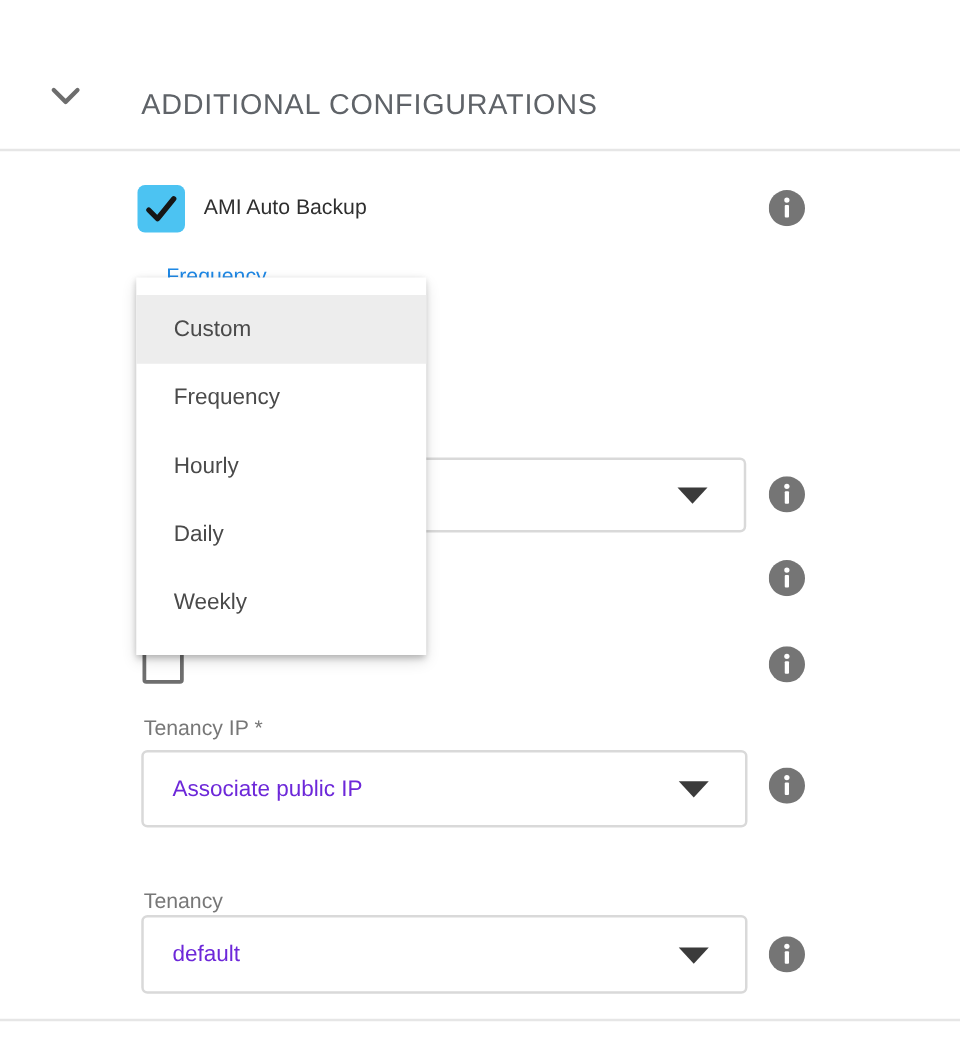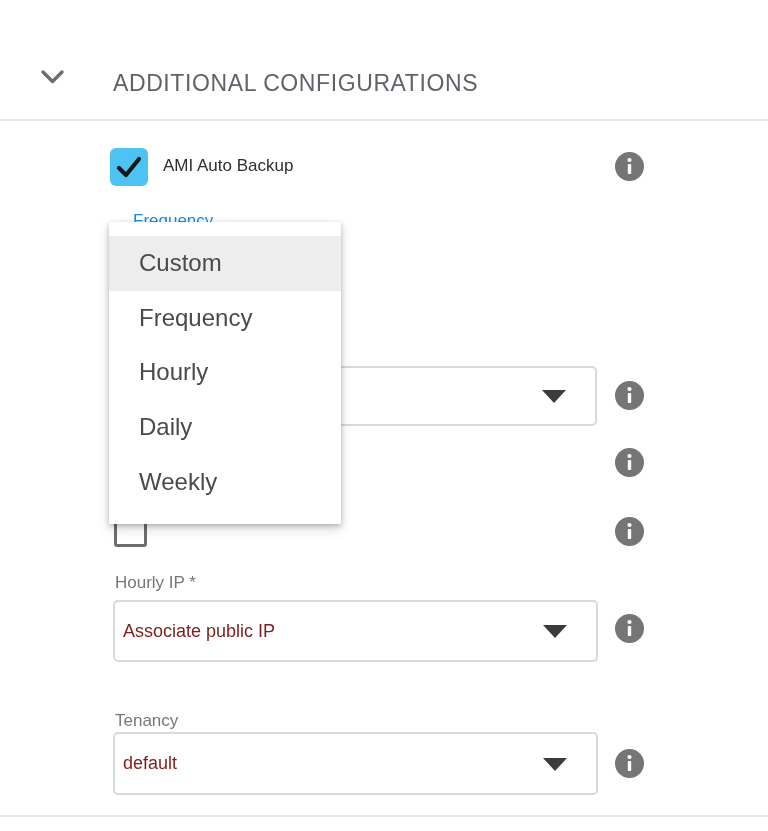--- a/index.html
+++ b/index.html
@@ -31,21 +31,21 @@
   .mon-label{left:167px;top:521px;z-index:1;}
   
   .field-label{position:absolute;font-size:17px;color:#777777;white-space:nowrap;}
   .freq-label{left:133px;top:211px;color:#1e88e5;z-index:2;}
   .pip-label{left:115px;top:573px;}
   .ten-label{left:115px;top:711px;}
   
   .select-box{
     position:absolute;width:485px;background:#ffffff;box-sizing:border-box;
     border:2px solid #d9d9d9;border-radius:5px;display:flex;align-items:center;
-    padding-left:8px;font-size:18px;color:#7f1d1d;
+    padding-left:23px;font-size:18px;color:#6d28d9;
   }
   .freq-select{left:112px;top:366px;height:60px;z-index:1;}
   .pip-select{left:113px;top:600px;height:62px;}
   .ten-select{left:113px;top:732px;height:63px;}
   .caret{
     position:absolute;right:29px;top:50%;margin-top:-6px;width:0;height:0;
     border-left:12px solid transparent;border-right:12px solid transparent;
     border-top:13px solid #3b3b3b;
   }
   
@@ -53,21 +53,21 @@
   .info-1{top:152px;} .info-2{top:381px;} .info-3{top:448px;}
   .info-4{top:517px;} .info-5{top:614px;} .info-6{top:749px;}
   
   .menu{
     position:absolute;left:109px;top:222px;width:232px;height:302px;z-index:5;
     background:#ffffff;box-sizing:border-box;padding:14px 0 15px 0;
     box-shadow:0 2px 5px rgba(0,0,0,.22),0 5px 12px rgba(0,0,0,.14);
   }
   .menu-item{
     height:54.6px;display:flex;align-items:center;padding-left:30px;
-    font-size:24px;color:#4a4a4a;cursor:pointer;
+    font-size:18px;color:#4a4a4a;cursor:pointer;
   }
   .menu-item.highlighted{background:#ededed;}
 </style>
 </head>
 <body>
 
 <div id="app">
 
   <div class="chevron">
     <svg width="25" height="16" viewBox="0 0 25 16">
@@ -122,21 +122,21 @@
   </div>
 
   <div class="menu">
     <div class="menu-item highlighted">Custom</div>
     <div class="menu-item">Frequency</div>
     <div class="menu-item">Hourly</div>
     <div class="menu-item">Daily</div>
     <div class="menu-item">Weekly</div>
   </div>
 
-  <div class="field-label pip-label">Hourly IP *</div>
+  <div class="field-label pip-label">Tenancy IP *</div>
   <div class="select-box pip-select">
     <span>Associate public IP</span>
     <div class="caret"></div>
   </div>
   <div class="info info-5">
     <svg width="29" height="29" viewBox="0 0 29 29">
       <circle cx="14.5" cy="14.5" r="14.5" fill="#757575"></circle>
       <circle cx="14.5" cy="8" r="2.1" fill="#ffffff"></circle>
       <rect x="12.8" y="12" width="3.4" height="10" rx="0.8" fill="#ffffff"></rect>
     </svg>

